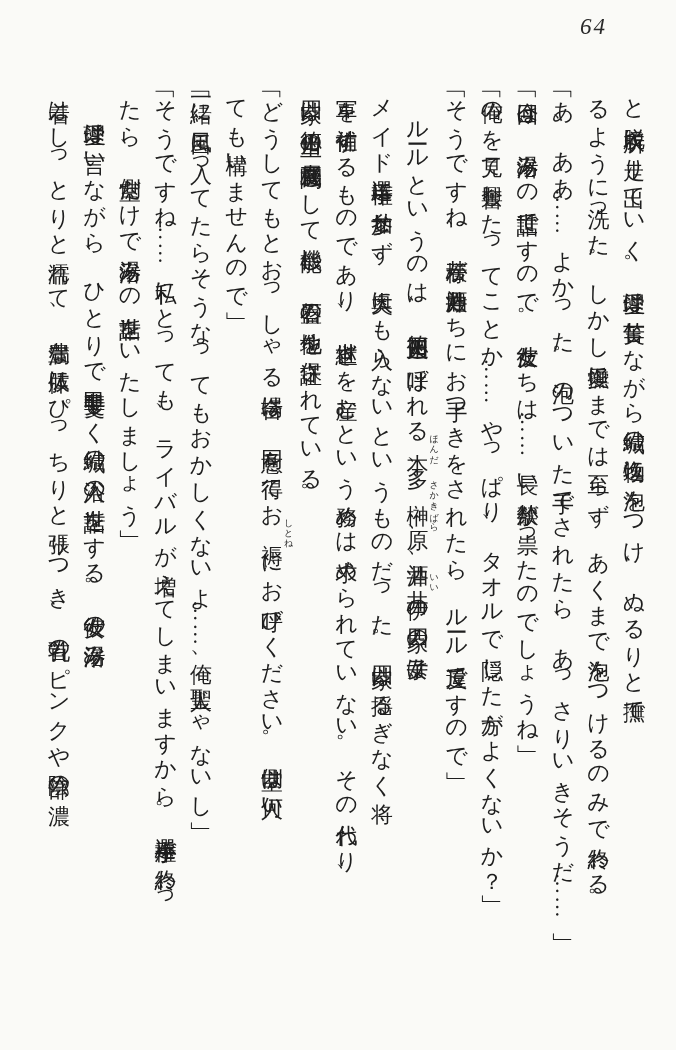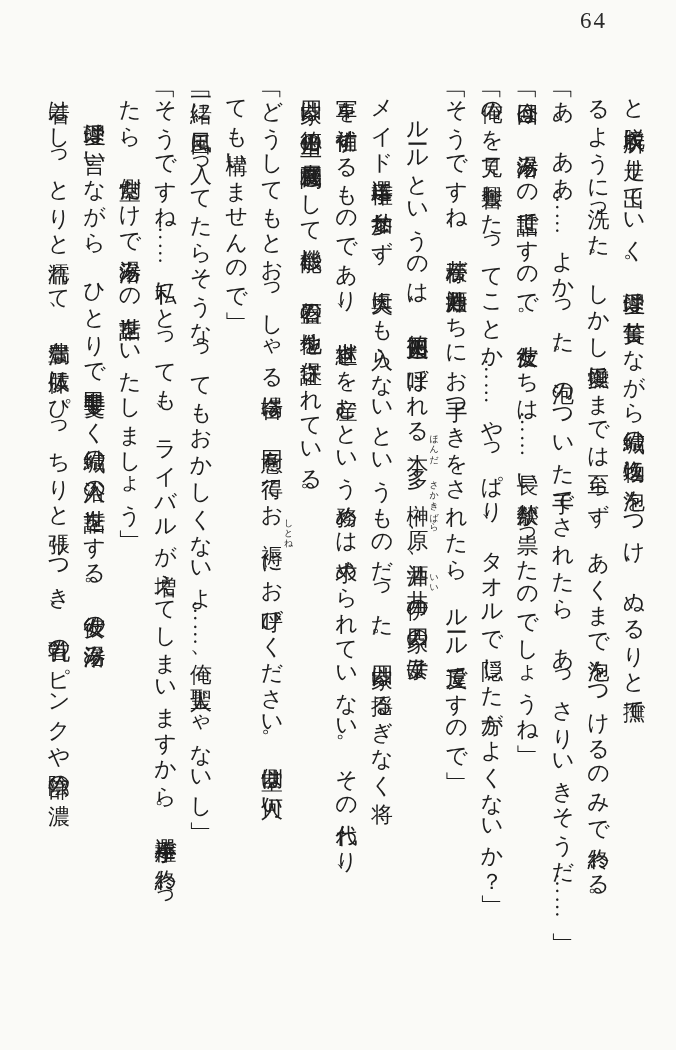--- a/index.html
+++ b/index.html
@@ -12,23 +12,24 @@
     width: 676px;
     height: 1050px;
     margin: 0 auto;
     background: #fafaf7;
     overflow: hidden;
     font-family: "Liberation Serif", "DejaVu Serif", serif;
     color: #1e1e1e;
   }
   .page-number {
     position: absolute;
-    top: 8px;
+    top: 14px;
     left: 580px;
     font-size: 23px;
+    font-style: italic;
     letter-spacing: 2px;
     color: #2a2a2a;
   }
   .text-block {
     position: absolute;
     top: 84px;
     right: 24px;
     height: 925px;
     writing-mode: vertical-rl;
     text-orientation: mixed;

